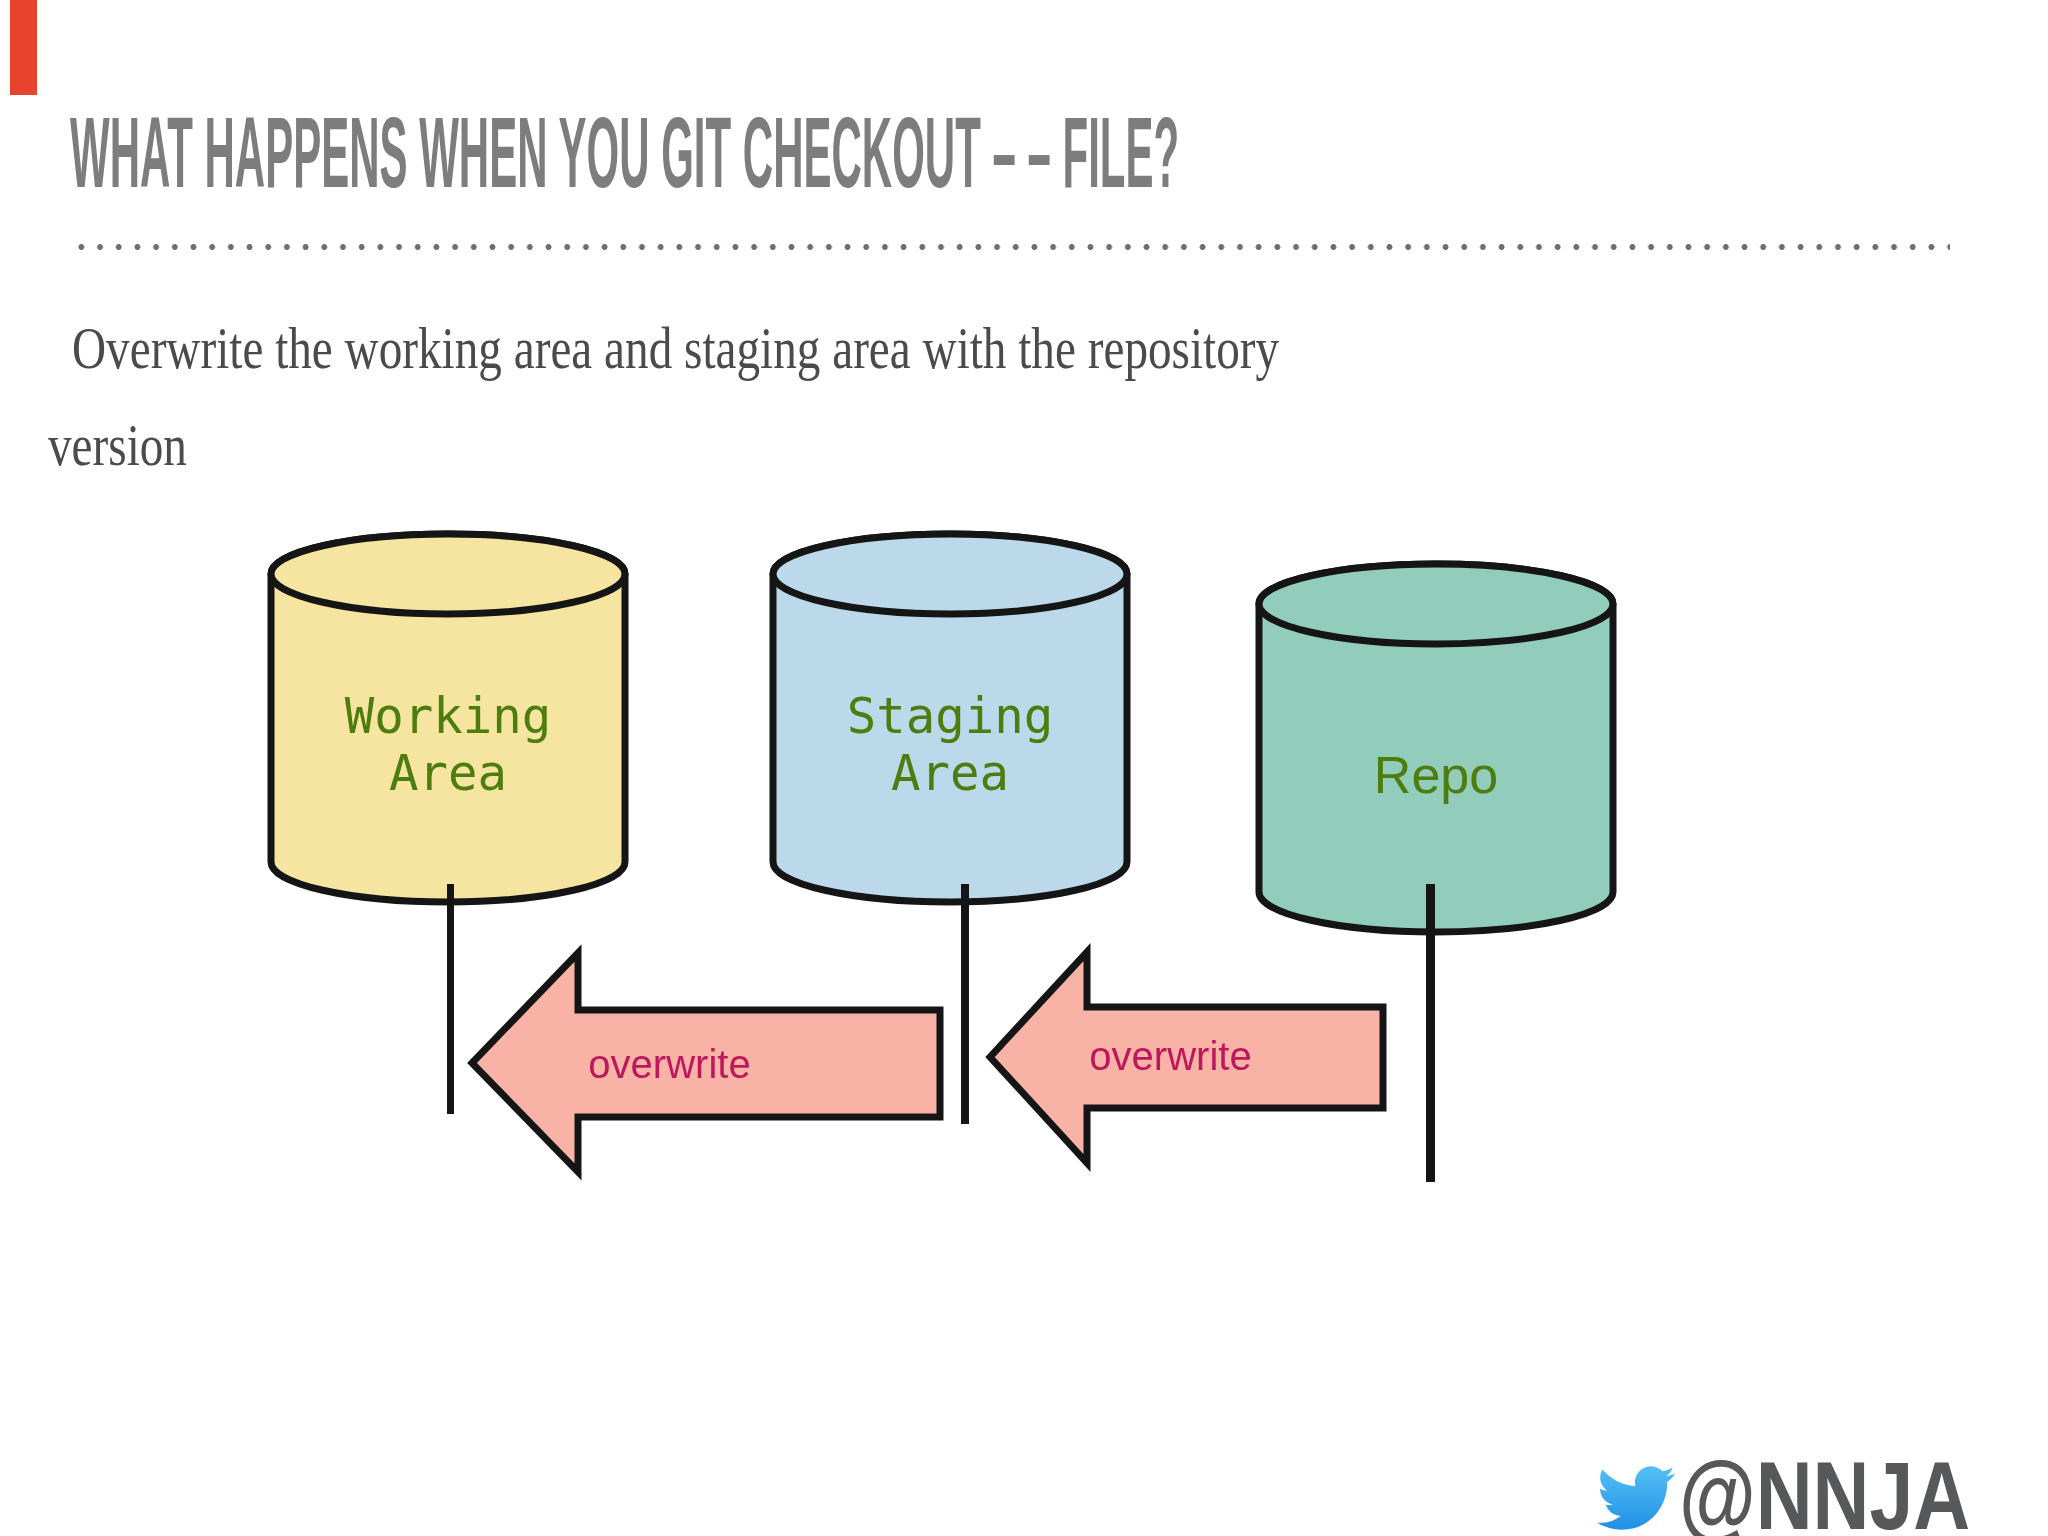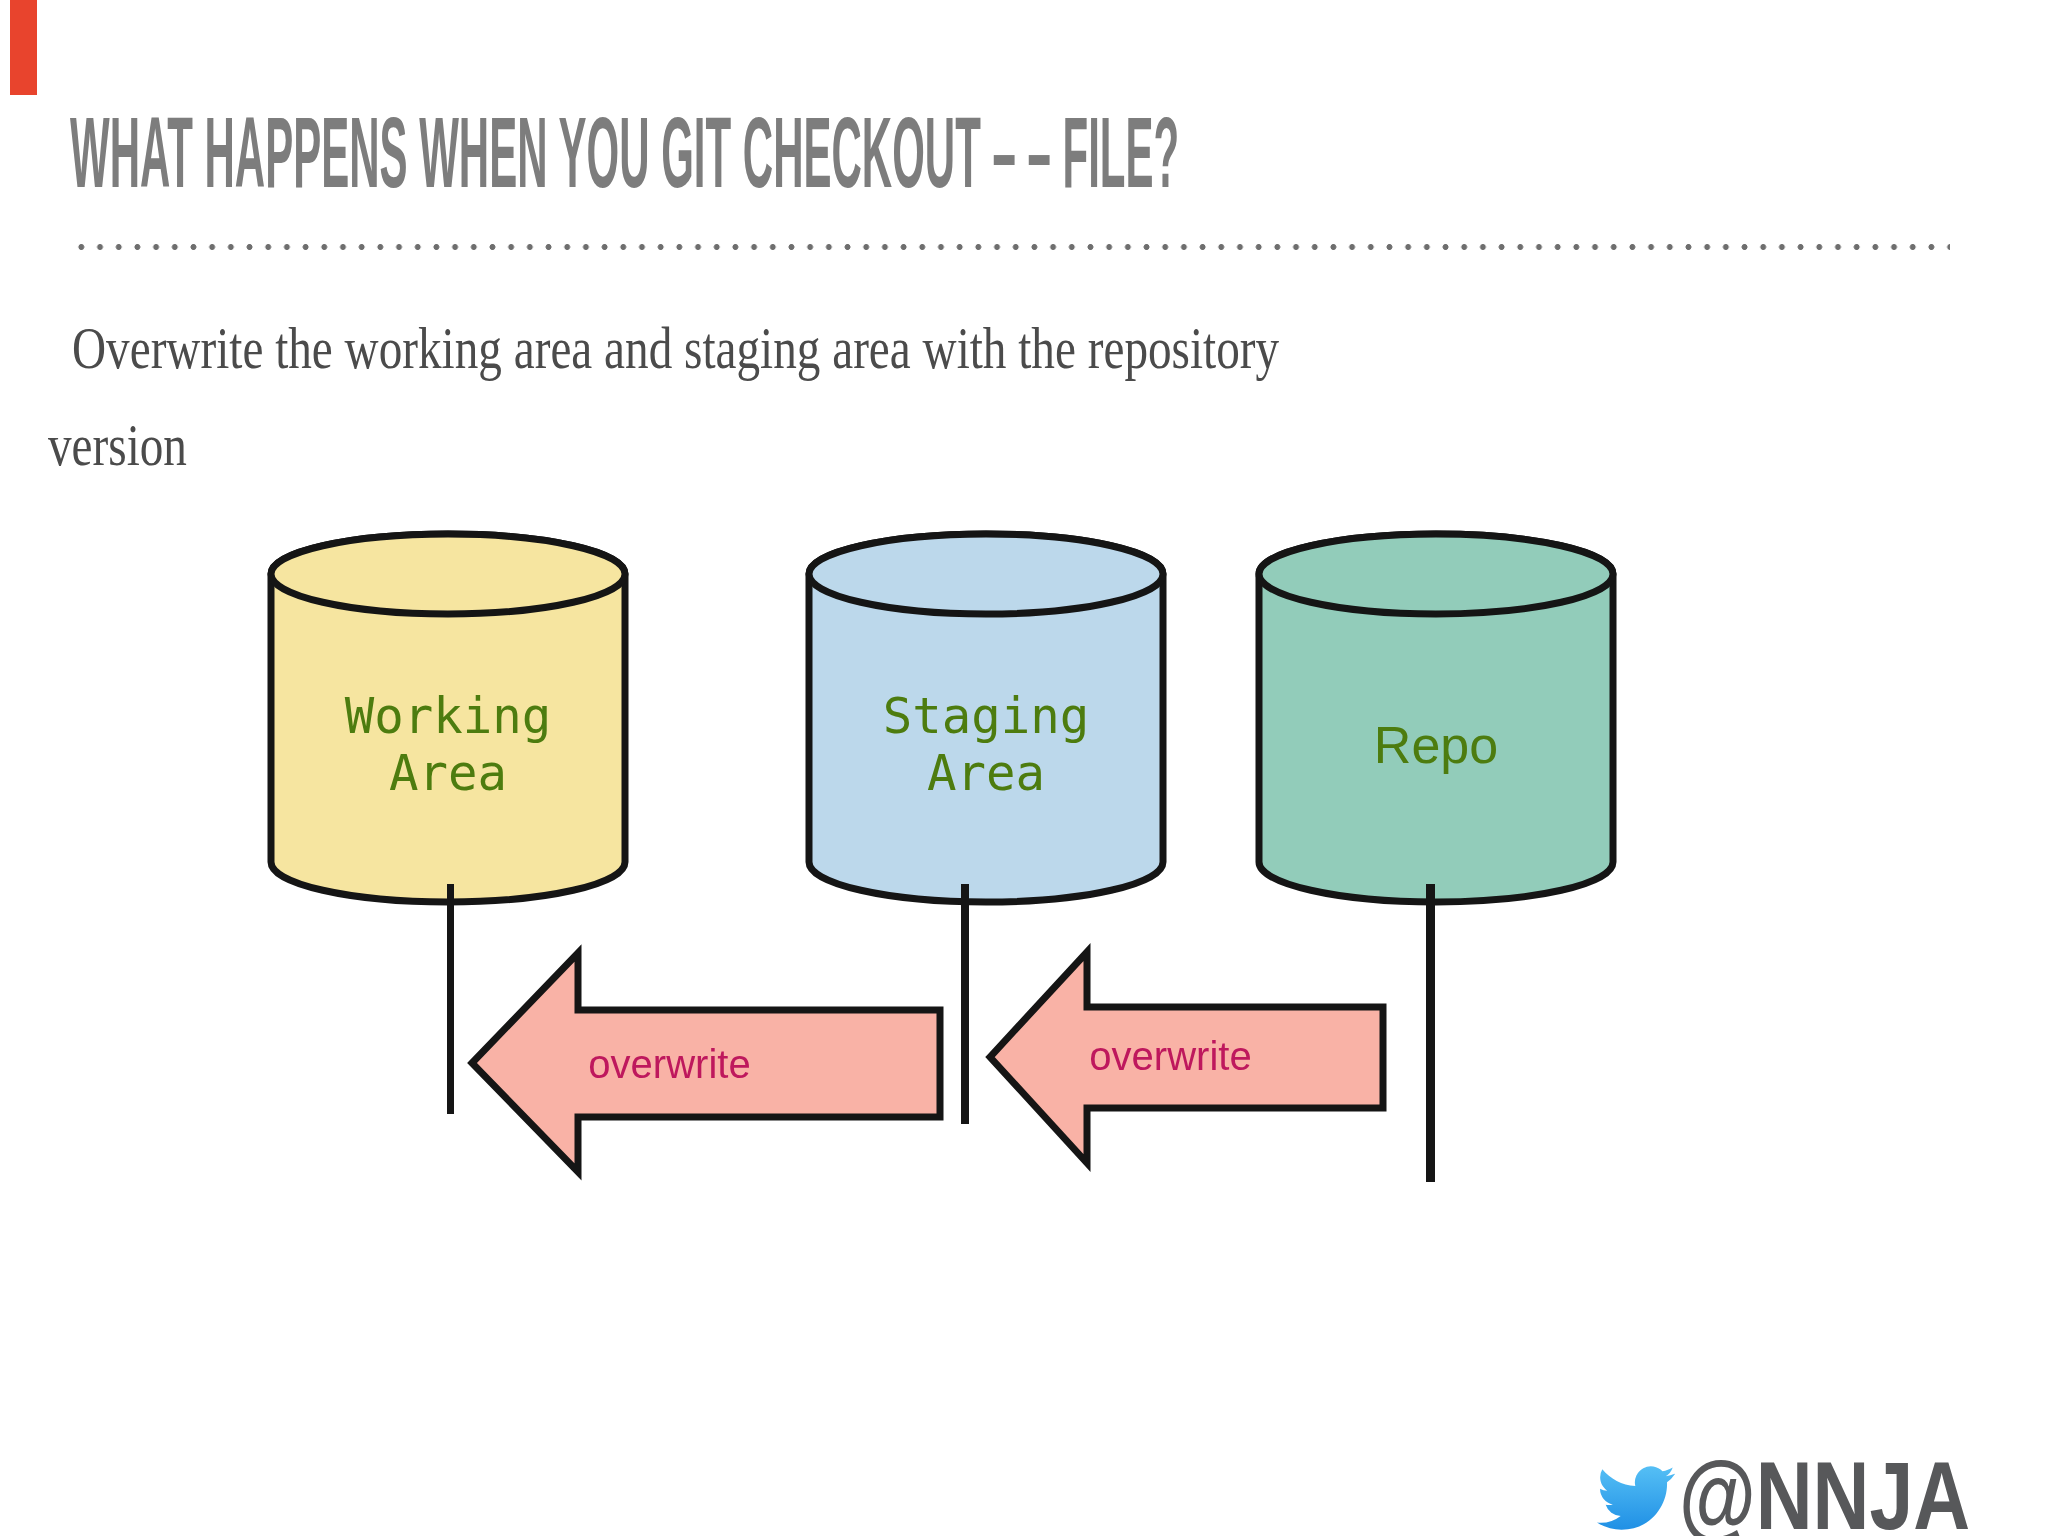--- a/index.html
+++ b/index.html
@@ -17,22 +17,22 @@
         background-size:18.7px 12px;background-repeat:repeat-x;background-position:0 50%;}
 
   .subtitle{position:absolute;left:48px;top:300px;width:1900px;
             font-family:"Liberation Serif",serif;font-size:59px;line-height:97px;
             color:#4B4B4B;transform:scaleX(0.80);transform-origin:0 0;white-space:nowrap;}
   .subtitle .line1{padding-left:30px;}
 
   .cyl{position:absolute;width:364px;height:382px;}
   .cyl svg{position:absolute;left:0;top:0;}
   .cyl-working{left:266px;top:528px;}
-  .cyl-staging{left:804px;top:528px;}
-  .cyl-repo{left:1254px;top:528px;}
+  .cyl-staging{left:768px;top:528px;}
+  .cyl-repo{left:1254px;top:558px;}
   .cyl-label{position:absolute;left:0;top:0;width:100%;height:100%;
              display:flex;flex-direction:column;align-items:center;justify-content:center;
              padding-top:52px;box-sizing:border-box;color:#4d7c0f;text-align:center;}
   .mono-label{font-family:"DejaVu Sans Mono",monospace;font-size:49px;line-height:57px;}
   .sans-label{font-family:"Liberation Sans",sans-serif;font-size:52px;line-height:57px;}
 
   .drop-line{position:absolute;background:#151515;}
   .line-working{left:447px;top:884px;width:7px;height:230px;}
   .line-staging{left:961px;top:884px;width:8px;height:240px;}
   .line-repo{left:1426px;top:884px;width:9px;height:298px;}

